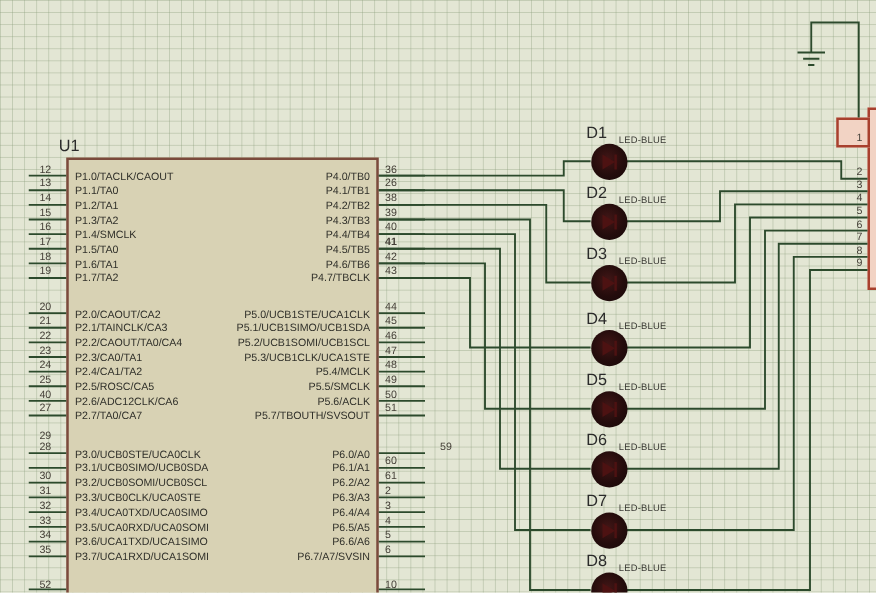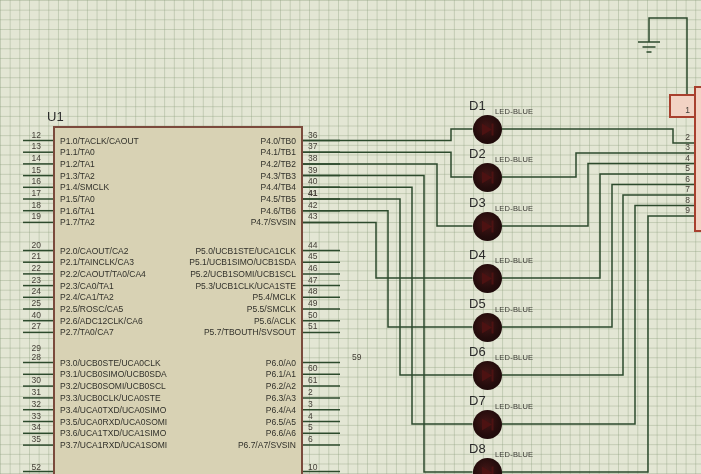--- a/index.html
+++ b/index.html
@@ -125,21 +125,21 @@
       <path d="M638,42 H660 M642.5,47 H655.5 M646.5,52 H651.5" fill="none" stroke="#2c4a2c" stroke-width="1.5"></path>
     </svg>
 
 
   <div id="gen-root"></div>
 <div class="pin-num l" style="left: 17px; top: 130.5px;">12</div>
     <div class="pin-num" style="left: 308px; top: 130.5px;">36</div>
     <div class="chip-label" style="left: 60px; top: 135.5px;">P1.0/TACLK/CAOUT</div>
     <div class="chip-label r" style="right: 405px; top: 135.5px;">P4.0/TB0</div>
     <div class="pin-num l" style="left: 17px; top: 142.2px;">13</div>
-    <div class="pin-num" style="left: 308px; top: 142.2px;">37</div>
+    <div class="pin-num" style="left: 308px; top: 142.2px;">26</div>
     <div class="chip-label" style="left: 60px; top: 147.2px;">P1.1/TA0</div>
     <div class="chip-label r" style="right: 405px; top: 147.2px;">P4.1/TB1</div>
     <div class="pin-num l" style="left: 17px; top: 153.9px;">14</div>
     <div class="pin-num" style="left: 308px; top: 153.9px;">38</div>
     <div class="chip-label" style="left: 60px; top: 158.9px;">P1.2/TA1</div>
     <div class="chip-label r" style="right: 405px; top: 158.9px;">P4.2/TB2</div>
     <div class="pin-num l" style="left: 17px; top: 165.6px;">15</div>
     <div class="pin-num" style="left: 308px; top: 165.6px;">39</div>
     <div class="chip-label" style="left: 60px; top: 170.6px;">P1.3/TA2</div>
     <div class="chip-label r" style="right: 405px; top: 170.6px;">P4.3/TB3</div>
@@ -151,21 +151,21 @@
     <div class="pin-num" style="left: 308px; top: 189px; font-weight: bold;">41</div>
     <div class="chip-label" style="left: 60px; top: 194px;">P1.5/TA0</div>
     <div class="chip-label r" style="right: 405px; top: 194px;">P4.5/TB5</div>
     <div class="pin-num l" style="left: 17px; top: 200.7px;">18</div>
     <div class="pin-num" style="left: 308px; top: 200.7px;">42</div>
     <div class="chip-label" style="left: 60px; top: 205.7px;">P1.6/TA1</div>
     <div class="chip-label r" style="right: 405px; top: 205.7px;">P4.6/TB6</div>
     <div class="pin-num l" style="left: 17px; top: 212.4px;">19</div>
     <div class="pin-num" style="left: 308px; top: 212.4px;">43</div>
     <div class="chip-label" style="left: 60px; top: 217.4px;">P1.7/TA2</div>
-    <div class="chip-label r" style="right: 405px; top: 217.4px;">P4.7/SVSIN</div>
+    <div class="chip-label r" style="right: 405px; top: 217.4px;">P4.7/TBCLK</div>
     <div class="pin-num l" style="left: 17px; top: 240.5px;">20</div>
     <div class="pin-num" style="left: 308px; top: 240.5px;">44</div>
     <div class="chip-label" style="left: 60px; top: 245.5px;">P2.0/CAOUT/CA2</div>
     <div class="chip-label r" style="right: 405px; top: 245.5px;">P5.0/UCB1STE/UCA1CLK</div>
     <div class="pin-num l" style="left: 17px; top: 252.2px;">21</div>
     <div class="pin-num" style="left: 308px; top: 252.2px;">45</div>
     <div class="chip-label" style="left: 60px; top: 257.2px;">P2.1/TAINCLK/CA3</div>
     <div class="chip-label r" style="right: 405px; top: 257.2px;">P5.1/UCB1SIMO/UCB1SDA</div>
     <div class="pin-num l" style="left: 17px; top: 263.9px;">22</div>
     <div class="pin-num" style="left: 308px; top: 263.9px;">46</div>

